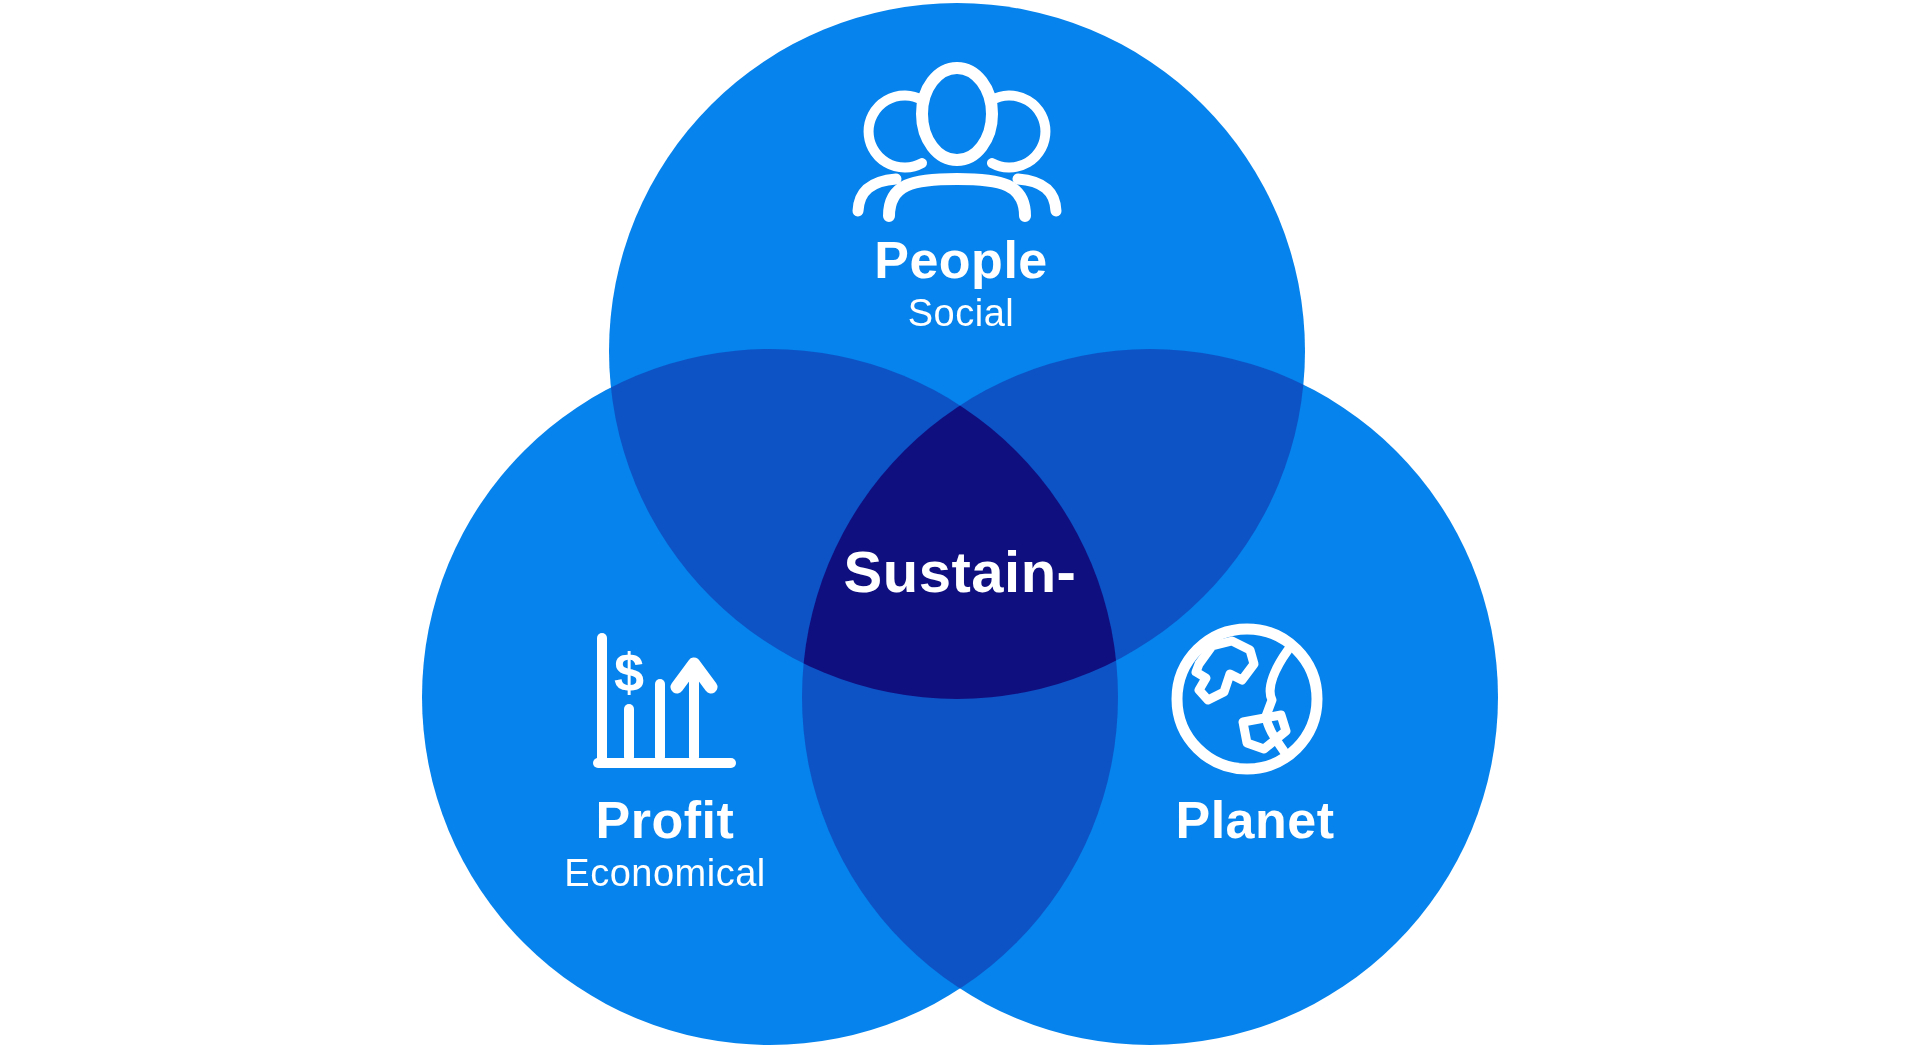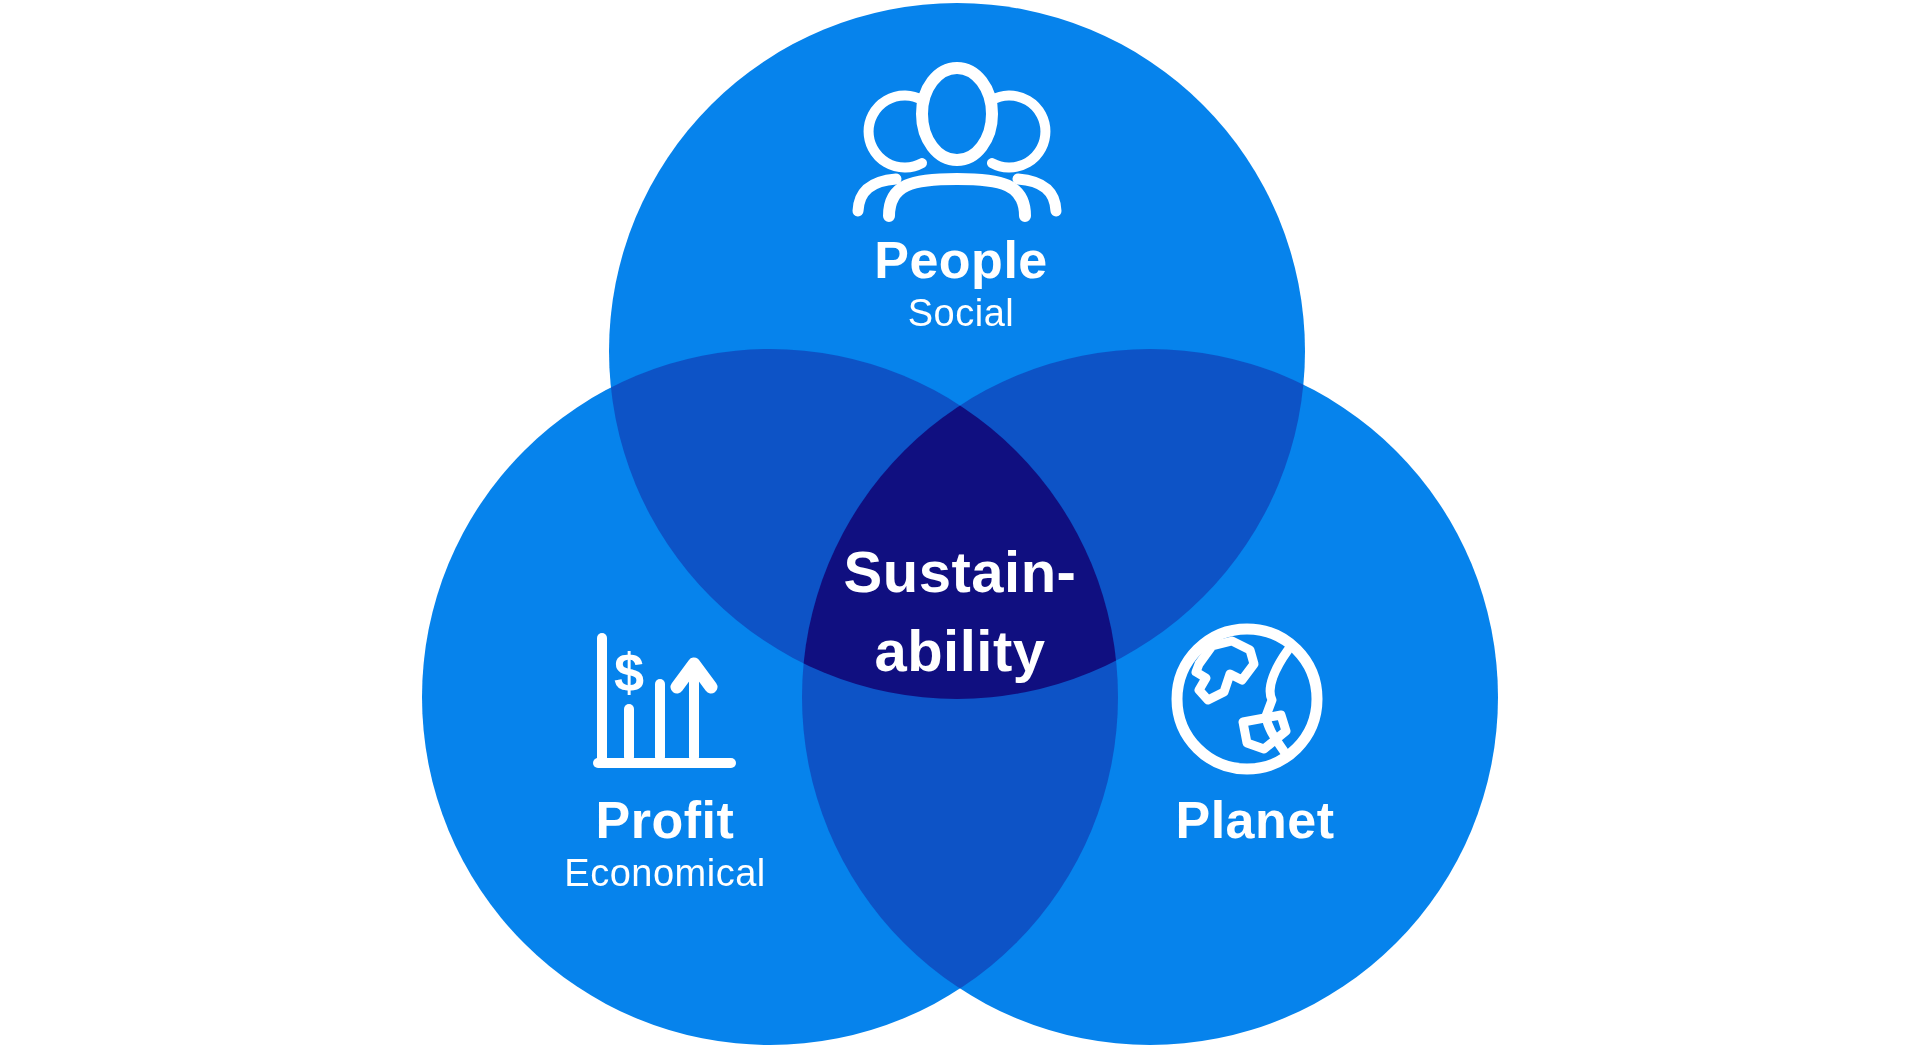--- a/index.html
+++ b/index.html
@@ -30,21 +30,21 @@
     font-size: 38px;
     font-weight: 400;
     line-height: 46px;
     letter-spacing: 0.5px;
   }
   #center-label {
     position: absolute;
     left: 960px;
     top: 532px;
     transform: translateX(-50%);
-    text-align: center;
+    text-align: right;
     color: #ffffff;
     font-size: 58px;
     font-weight: 700;
     line-height: 79px;
     letter-spacing: 0.5px;
     white-space: nowrap;
     user-select: none;
   }
 </style>
 </head>
@@ -125,16 +125,15 @@
     <div class="title">Profit</div>
     <div class="sub">Economical</div>
   </div>
 
   <div class="vlabel" style="left:1255px; top:790px;">
     <div class="title">Planet</div>
   </div>
 
   <div id="center-label">
     <div>Sustain-</div>
-    <div>ability</div>
   </div>
 
 </div>
 
 </body></html>

